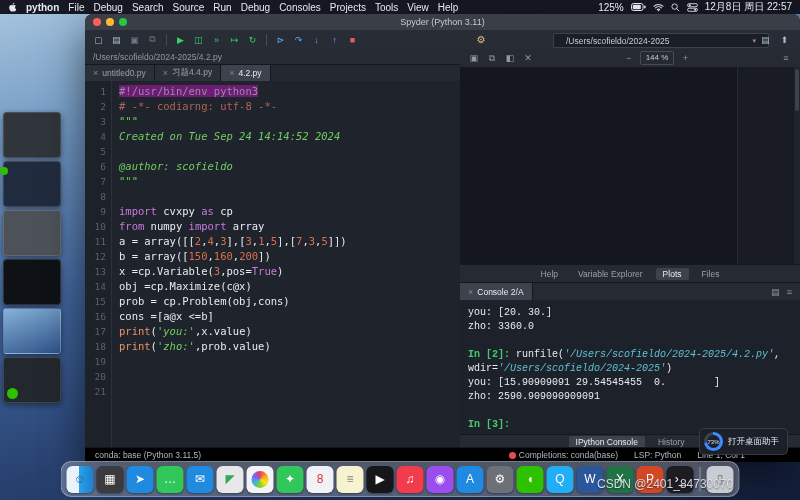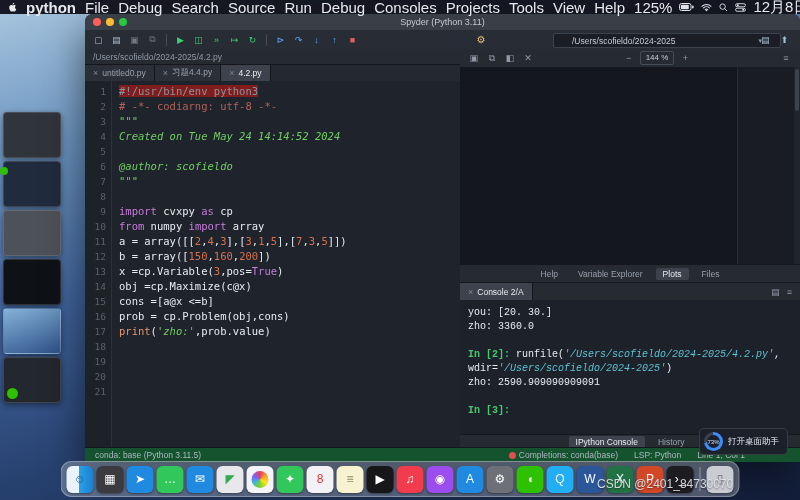--- a/index.html
+++ b/index.html
@@ -15,21 +15,21 @@
   .thumb.grey{background:#30343b}.thumb.navy{background:#202b3d}
   .thumb.light{background:#4d5158}.thumb.black{background:#0e1116}
   .thumb.blue{background:linear-gradient(160deg,#84b2d8,#2f5187)}
   .thumb.dark{background:#23272e}
   .dot{position:absolute;width:11px;height:11px;background:#2dc100;border-radius:3px}
   .dot.tl{left:-4px;top:5px}.dot.bl{left:3px;bottom:3px;border-radius:50%}
 
   
   .menubar{position:absolute;top:0;left:0;right:0;height:14px;z-index:50;
     background:rgba(17,17,27,.96);display:flex;align-items:center;gap:9px;
-    padding:0 8px;color:#e8e9ee;font-size:15px}
+    padding:0 8px;color:#e8e9ee;font-size:10px}
   .menu-item{white-space:nowrap}
   .app-name{font-weight:bold}
   .menu-items{display:flex;gap:9px}
   .menu-right{margin-left:auto;display:flex;align-items:center;gap:7px}
   .menu-clock{white-space:nowrap}
 
   
   .window{position:absolute;left:85px;top:14px;width:715px;height:448px;z-index:10;
     background:#20242b;border-radius:8px 8px 0 0;overflow:hidden;
     box-shadow:0 18px 40px rgba(0,0,0,.55)}
@@ -40,21 +40,21 @@
 
   .toolbar{position:absolute;top:16px;left:0;right:0;height:19px;background:#282c34;border-bottom:1px solid #15171c}
   .tb-icons{position:absolute;left:6px;top:0;height:100%;display:flex;align-items:center;gap:3px}
   .tb-icon{width:15px;height:15px;display:flex;align-items:center;justify-content:center;
     font-size:9px;border-radius:3px}
   .tb-sep{width:1px;height:12px;background:#454b55;margin:0 3px}
   .wrench-btn{position:absolute;left:388px;top:2px;width:16px;height:15px;display:flex;align-items:center;
     justify-content:center;color:#e5c07b;font-size:10px}
   .path-field{position:absolute;left:468px;top:3px;width:190px;height:13px;background:#1b1e24;
     border:1px solid #3c424c;border-radius:2px;display:flex;align-items:center;gap:4px;
-    padding:0 18px;font-size:8.5px;color:#c6cdd6;white-space:nowrap;overflow:hidden}
+    padding:0 12px;font-size:8.5px;color:#c6cdd6;white-space:nowrap;overflow:hidden}
   .path-caret{margin-left:auto;color:#8f99a5;font-size:7px}
   .tb-right{position:absolute;right:8px;top:2px;display:flex;gap:4px}
   .tb-right .tb-icon{color:#a8bdcf}
 
   .content{position:absolute;top:35px;left:0;right:0;bottom:14px}
 
   
   .editor-col{position:absolute;left:0;top:0;width:375px;height:100%;border-right:1px solid #15171c}
   .breadcrumb{height:15px;background:#262a31;border-bottom:1px solid #15171c;display:flex;
     align-items:center;padding:0 8px;font-size:8.5px;color:#8f99a5;white-space:nowrap}
@@ -62,21 +62,21 @@
   .etab{display:flex;align-items:center;gap:4px;padding:0 8px;font-size:8.5px;color:#97a1ac;
     background:#2b2f37;border-right:1px solid #15171c;white-space:nowrap}
   .etab.active{background:#3d424c;color:#e9edf2}
   .tab-close{font-size:9px;color:#7d8793}
   .editor-body{position:absolute;top:32px;left:0;right:0;bottom:0;background:#1f232b;display:flex;
     font-family:"DejaVu Sans Mono",monospace;overflow:hidden}
   .gutter{width:26px;padding-top:3px;text-align:right;border-right:1px solid #2c313a;background:#1d2128}
   .lnum{font-size:9.5px;line-height:15px;color:#59626d;padding-right:5px}
   .codebox{padding:3px 0 0 7px;flex:1;overflow:hidden}
   .cline{font-size:10.5px;line-height:15px;min-height:15px;white-space:pre;color:#e8ecf1}
-  .tk.c{color:#8a939e}.tk.hl{background:#7f1d1d}
+  .tk.c{color:#8a939e}.tk.hl{background:#701a75}
   .tk.cm{color:#b0625a}
   .tk.s{color:#6fce62;font-style:italic}
   .tk.k{color:#c87bdd}
   .tk.n{color:#d9704c}
   .tk.b{color:#e8946a}
   .tk.p{color:#e8ecf1}
 
   
   .right-col{position:absolute;left:375px;top:0;right:0;height:100%}
   .plots-toolbar{position:absolute;top:0;left:0;right:0;height:18px;background:#262a31;
@@ -102,21 +102,21 @@
   .console-tab{display:flex;align-items:center;gap:4px;background:#3d424c;height:100%;
     padding:0 8px;font-size:8.5px;color:#e9edf2;border-right:1px solid #15171c}
   .console-header-icons{margin-left:auto;display:flex;gap:7px;padding-right:8px;color:#8f99a5;font-size:9px}
   .console-body{position:absolute;top:251px;left:0;right:0;bottom:14px;background:#1d212a;
     font-family:Liberation Mono, monospace;padding:6px 8px;overflow:hidden}
   .console-line{font-size:10px;line-height:14px;min-height:14px;white-space:pre;color:#e8ecf1}
   .tk.prompt{color:#45c96b;font-weight:bold}
   .tk.cstr{color:#5fc4d6;font-style:italic}
 
   
-  .statusbar{position:absolute;left:0;right:0;bottom:0;height:14px;background:#14532d;
+  .statusbar{position:absolute;left:0;right:0;bottom:0;height:14px;background:#000000;
     border-top:1px solid #15171c;display:flex;align-items:center;gap:16px;
     padding:0 55px 0 10px;font-size:8.5px;color:#aeb7c2;white-space:nowrap}
   .status-item{display:flex;align-items:center}
   .status-item.push{margin-left:auto}
   .status-dot{width:7px;height:7px;border-radius:50%;background:#e34f4f;display:inline-block;margin-right:3px}
 
   
   .dock{position:absolute;left:50%;bottom:3px;transform:translateX(-50%);height:34px;z-index:40;
     background:rgba(225,228,238,.30);border:1px solid rgba(255,255,255,.28);border-radius:11px;
     display:flex;align-items:center;padding:0 5px;gap:3px;backdrop-filter:blur(6px)}
@@ -292,33 +292,34 @@
             <div class="lnum">17</div>
             <div class="lnum">18</div>
             <div class="lnum">19</div>
             <div class="lnum">20</div>
             <div class="lnum">21</div>
           </div>
         <div class="codebox">
             <div class="cline"><span class="tk c hl">#!/usr/bin/env python3</span></div>
             <div class="cline"><span class="tk cm"># -*- codiarng: utf-8 -*-</span></div>
             <div class="cline"><span class="tk s">"""</span></div>
-            <div class="cline"><span class="tk s">Created on Tue May 24 14:14:52 2024</span></div>
+            <div class="cline"><span class="tk s">Created on Tue Sep 24 14:14:52 2024</span></div>
             <div class="cline"></div>
             <div class="cline"><span class="tk s">@author: scofieldo</span></div>
             <div class="cline"><span class="tk s">"""</span></div>
             <div class="cline"></div>
             <div class="cline"><span class="tk k">import</span><span class="tk p"> cvxpy </span><span class="tk k">as</span><span class="tk p"> cp</span></div>
             <div class="cline"><span class="tk k">from</span><span class="tk p"> numpy </span><span class="tk k">import</span><span class="tk p"> array</span></div>
             <div class="cline"><span class="tk p">a = array([[</span><span class="tk n">2</span><span class="tk p">,</span><span class="tk n">4</span><span class="tk p">,</span><span class="tk n">3</span><span class="tk p">],[</span><span class="tk n">3</span><span class="tk p">,</span><span class="tk n">1</span><span class="tk p">,</span><span class="tk n">5</span><span class="tk p">],[</span><span class="tk n">7</span><span class="tk p">,</span><span class="tk n">3</span><span class="tk p">,</span><span class="tk n">5</span><span class="tk p">]])</span></div>
             <div class="cline"><span class="tk p">b = array([</span><span class="tk n">150</span><span class="tk p">,</span><span class="tk n">160</span><span class="tk p">,</span><span class="tk n">200</span><span class="tk p">])</span></div>
             <div class="cline"><span class="tk p">x =cp.Variable(</span><span class="tk n">3</span><span class="tk p">,pos=</span><span class="tk k">True</span><span class="tk p">)</span></div>
             <div class="cline"><span class="tk p">obj =cp.Maximize(c@x)</span></div>
+            <div class="cline"><span class="tk p">prob = cp.Problem(obj,cons)</span></div>
             <div class="cline"><span class="tk p">cons =[a@x &lt;=b]</span></div>
-            <div class="cline"><span class="tk p">prob = cp.Problem(obj,cons)</span></div>
+            <div class="cline"><span class="tk b">print</span><span class="tk p">(</span><span class="tk s">'you:'</span><span class="tk p">,x.value)</span></div>
             <div class="cline"><span class="tk b">print</span><span class="tk p">(</span><span class="tk s">'zho:'</span><span class="tk p">,prob.value)</span></div>
             <div class="cline"></div>
           </div>
       </div>
     </div>
 
     <div class="right-col">
 
       <div class="plots-toolbar">
         <span style="display:flex;gap:4px">
@@ -358,20 +359,21 @@
           <span>≡</span>
         </div>
       </div>
 
       <div class="console-body">
           <div class="console-line"><span class="tk p">you: [20. 30.]</span></div>
           <div class="console-line"><span class="tk p">zho: 3360.0</span></div>
           <div class="console-line"></div>
           <div class="console-line"><span class="tk prompt">In [2]: </span><span class="tk p">runfile(</span><span class="tk cstr">'/Users/scofieldo/2024-2025/4.2.py'</span><span class="tk p">,</span></div>
           <div class="console-line"><span class="tk p">wdir=</span><span class="tk cstr">'/Users/scofieldo/2024-2025'</span><span class="tk p">)</span></div>
+          <div class="console-line"><span class="tk p">you: [15.90909091 29.54545455  0.        ]</span></div>
           <div class="console-line"><span class="tk p">zho: 2590.909090909091</span></div>
           <div class="console-line"></div>
           <div class="console-line"><span class="tk prompt">In [3]:</span></div>
         </div>
 
       <div class="pane-tabs console-tabs">
           <div class="pane-tab active">IPython Console</div>
           <div class="pane-tab">History</div>
         </div>
     </div>

